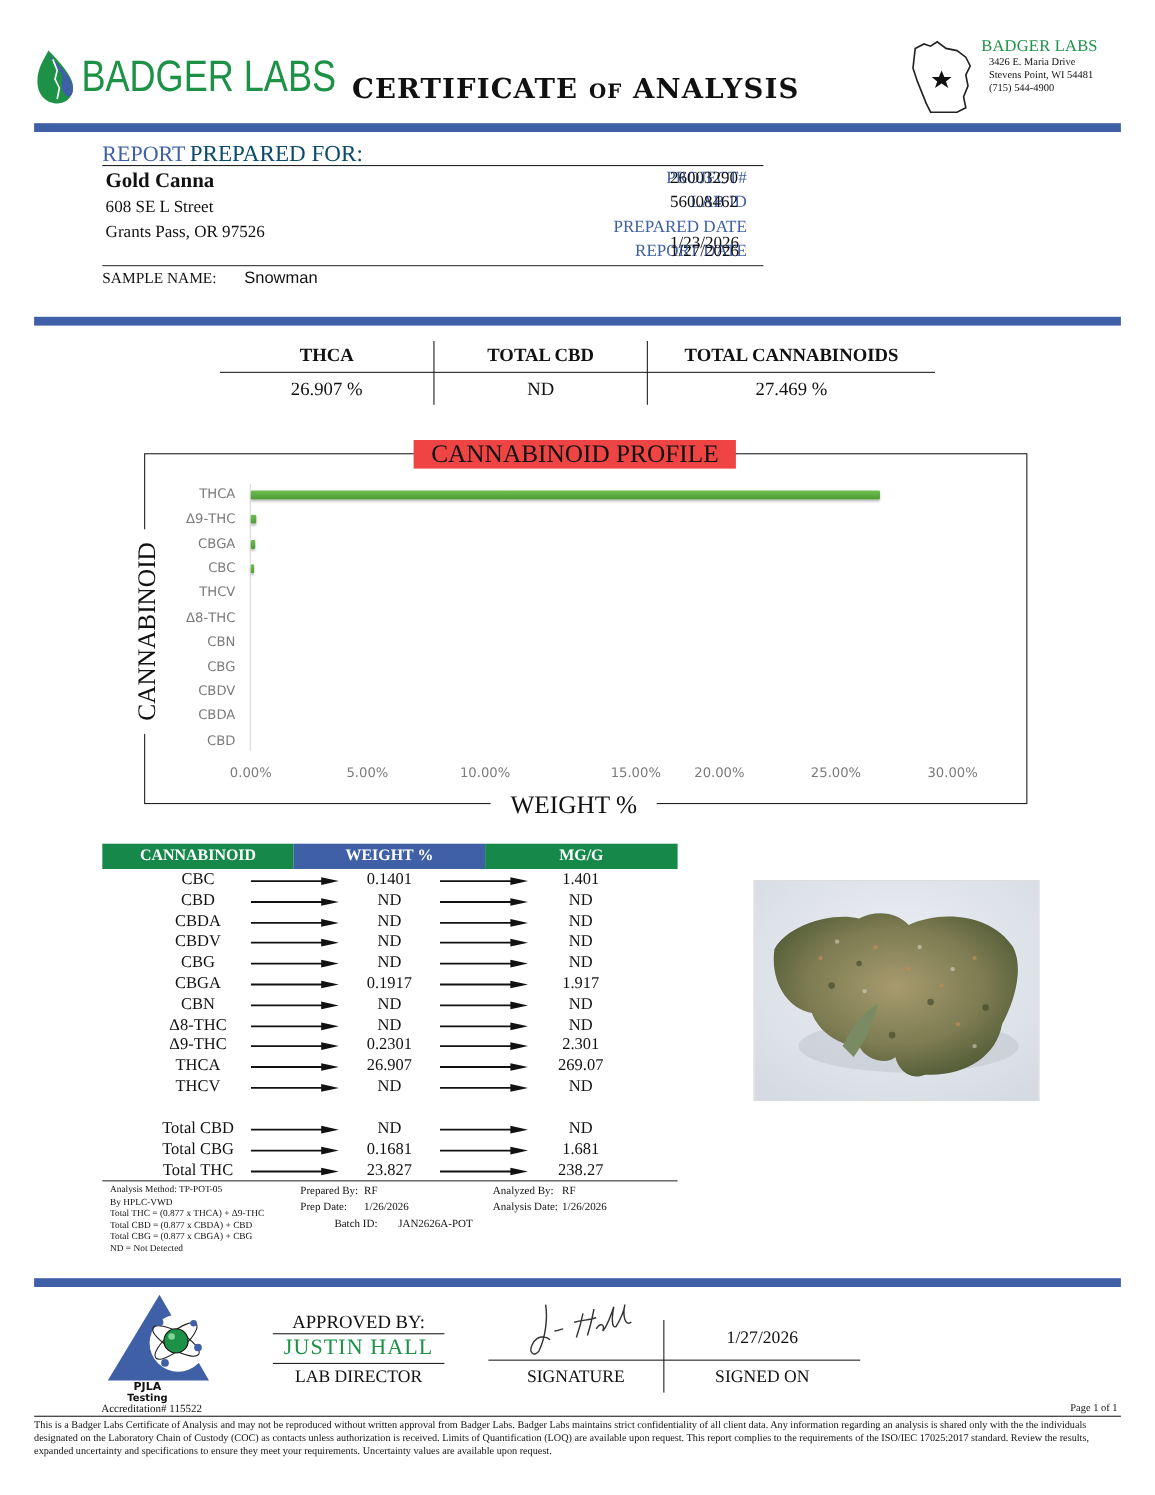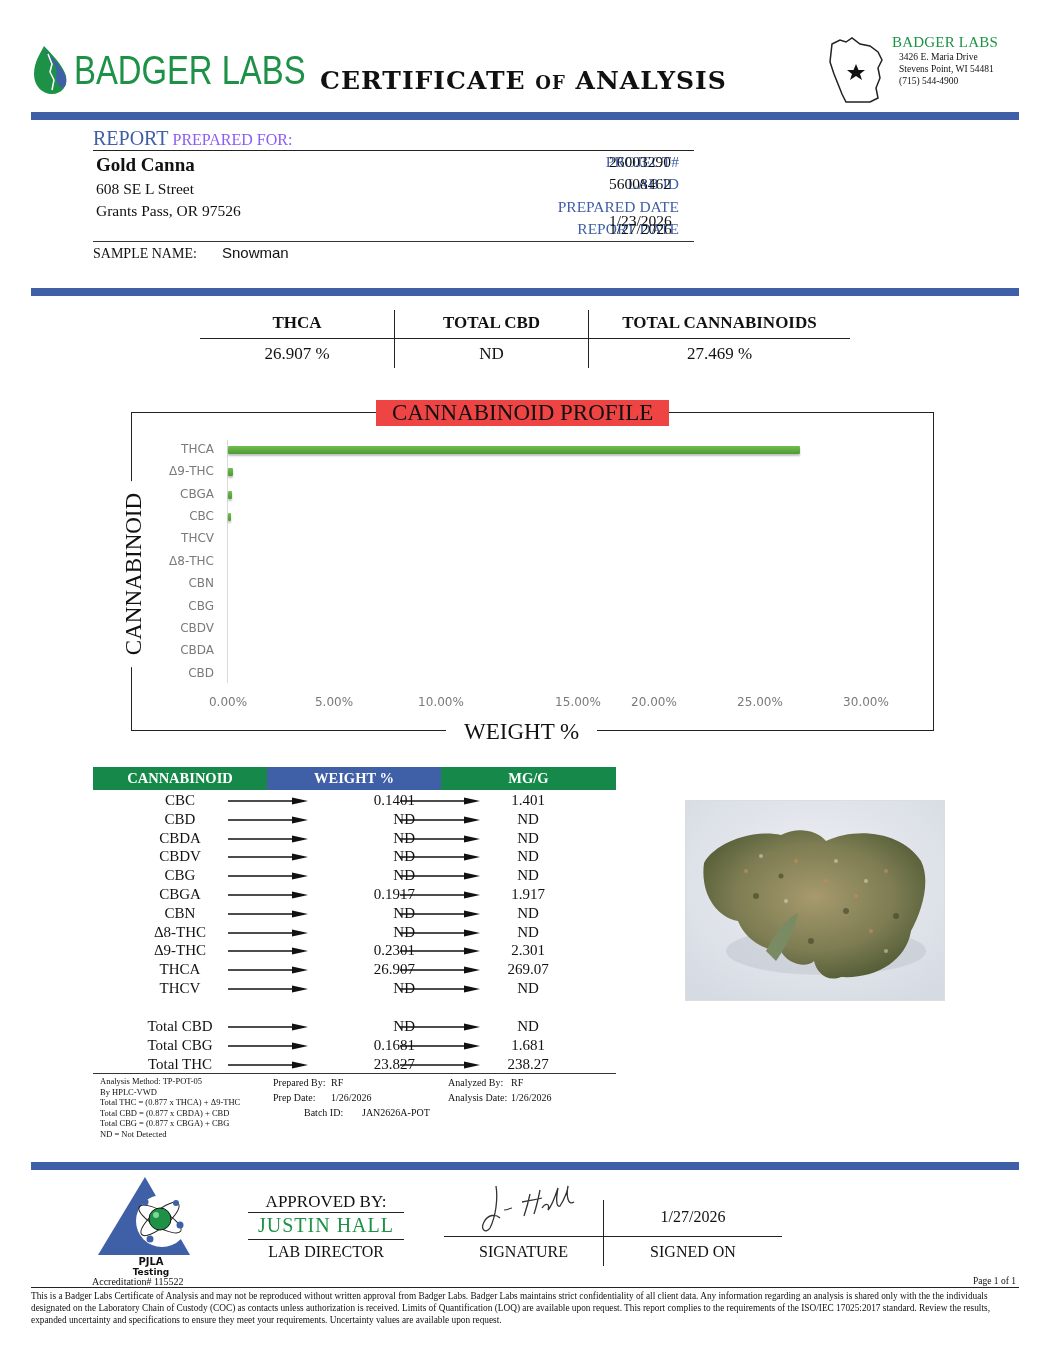--- a/index.html
+++ b/index.html
@@ -18,21 +18,21 @@
     .addr-block svg { width: 64px; height: 72px; }
     .addr-text { margin-left: 2px; }
     .addr-name { font-size: 15px; color: #1d9247; letter-spacing: 0.2px; line-height: 17px; }
     .addr-line { font-size: 9.5px; color: #111; line-height: 12px; padding-left: 7px; }
 
     .bar { left: 31px; width: 988px; height: 8px; background: #3f5fa6; }
 
     
     .prep { left: 93px; top: 127px; width: 601px; border-bottom: 1.5px solid #222; height: 24px; white-space: nowrap; }
     .prep .rep { font-size: 20px; color: #3f5fa6; }
-    .prep .pf { font-size: 16px; color: #8b5cf6; }
+    .prep .pf { font-size: 21px; color: #0c4a6e; }
     .client-name { left: 96px; top: 154px; font-size: 19px; font-weight: bold; }
     .client-l1 { left: 96px; top: 180px; font-size: 15.5px; }
     .client-l2 { left: 96px; top: 202px; font-size: 15.5px; }
     .meta { right: 371px; font-size: 15.5px; color: #3f5fa6; text-align: right; white-space: nowrap; }
     .meta-val { left: 609px; font-size: 15.5px; white-space: nowrap; }
     .sep-line { left: 93px; top: 241px; width: 601px; border-top: 1.5px solid #333; }
     .sample-label { left: 93px; top: 246px; font-size: 14px; }
     .sample-val { left: 222px; top: 244px; font-family: "Liberation Sans", sans-serif; font-size: 15px; }
 
     
@@ -50,34 +50,34 @@
     .cat-label { width: 80px; right: calc(1050px - 214px); text-align: right; font-family: "DejaVu Sans", sans-serif; font-size: 12px; color: #7a7a7a; line-height: 14px; }
     .bar-fill { left: 228px; height: 8px; background: linear-gradient(#6fbf4f, #4f9a34); border-radius: 1px; box-shadow: 0 2px 2px rgba(0,0,0,0.25); }
     .tick-label { top: 695px; font-family: "DejaVu Sans", sans-serif; font-size: 12px; color: #7a7a7a; transform: translateX(-50%); white-space: nowrap; }
 
     
     .th { top: 767px; height: 23px; color: #fff; font-weight: bold; font-size: 14.5px; text-align: center; line-height: 23px; }
     .th.green { background: #16894a; }
     .th.blue { background: #3f5fa6; }
     .row { left: 93px; width: 523px; height: 19px; }
     .row .name { position: absolute; left: 0; width: 174px; text-align: center; font-size: 15px; line-height: 19px; }
-    .row .v1 { position: absolute; left: 200px; width: 122px; text-align: right; font-size: 15px; line-height: 19px; }
+    .row .v1 { position: absolute; left: 200px; width: 122px; text-align: center; font-size: 15px; line-height: 19px; }
     .row .v2 { position: absolute; left: 373px; width: 124px; text-align: center; font-size: 15px; line-height: 19px; }
     .row svg.arrow { position: absolute; top: 5px; width: 80px; height: 10px; }
     .row .a1 { left: 135px; }
     .row .a2 { left: 307px; }
     .tbl-bottom { left: 93px; top: 1073px; width: 523px; border-top: 1.5px solid #333; }
     .foot-note { font-size: 8.5px; line-height: 10.5px; white-space: nowrap; }
     .foot-meta { font-size: 10px; line-height: 15px; white-space: nowrap; }
 
     .photo { left: 685px; top: 800px; width: 260px; height: 201px; border: 1px solid #ddd; background: #e9ecf1; overflow: hidden; }
 
     
     .pjla { left: 90px; top: 1175px; width: 110px; height: 110px; }
-    .pjla-text { left: 96px; top: 1256px; width: 110px; text-align: center; font-family: "DejaVu Sans", sans-serif; font-weight: bold; font-size: 10px; line-height: 11px; }
+    .pjla-text { left: 79px; top: 1256px; width: 110px; text-align: center; font-family: "DejaVu Sans", sans-serif; font-weight: bold; font-size: 10px; line-height: 11px; }
     .pjla-acc { left: 92px; top: 1276px; font-size: 10px; white-space: nowrap; }
     .appr-label { left: 252px; top: 1192px; width: 148px; text-align: center; font-size: 17px; }
     .appr-line1 { left: 248px; top: 1212px; width: 156px; border-top: 1.5px solid #222; }
     .appr-name { left: 248px; top: 1214px; width: 156px; text-align: center; font-size: 20px; color: #1d9247; letter-spacing: 1px; }
     .appr-line2 { left: 248px; top: 1239px; width: 156px; border-top: 1.5px solid #222; }
     .appr-title { left: 248px; top: 1243px; width: 156px; text-align: center; font-size: 16px; }
     .sig-line { left: 444px; top: 1236px; width: 338px; border-top: 1.5px solid #222; }
     .sig-div { left: 603px; top: 1200px; height: 66px; border-left: 1.5px solid #222; }
     .sig-label { left: 444px; top: 1243px; width: 159px; text-align: center; font-size: 16px; }
     .signed-date { left: 604px; top: 1208px; width: 178px; text-align: center; font-size: 16px; }

